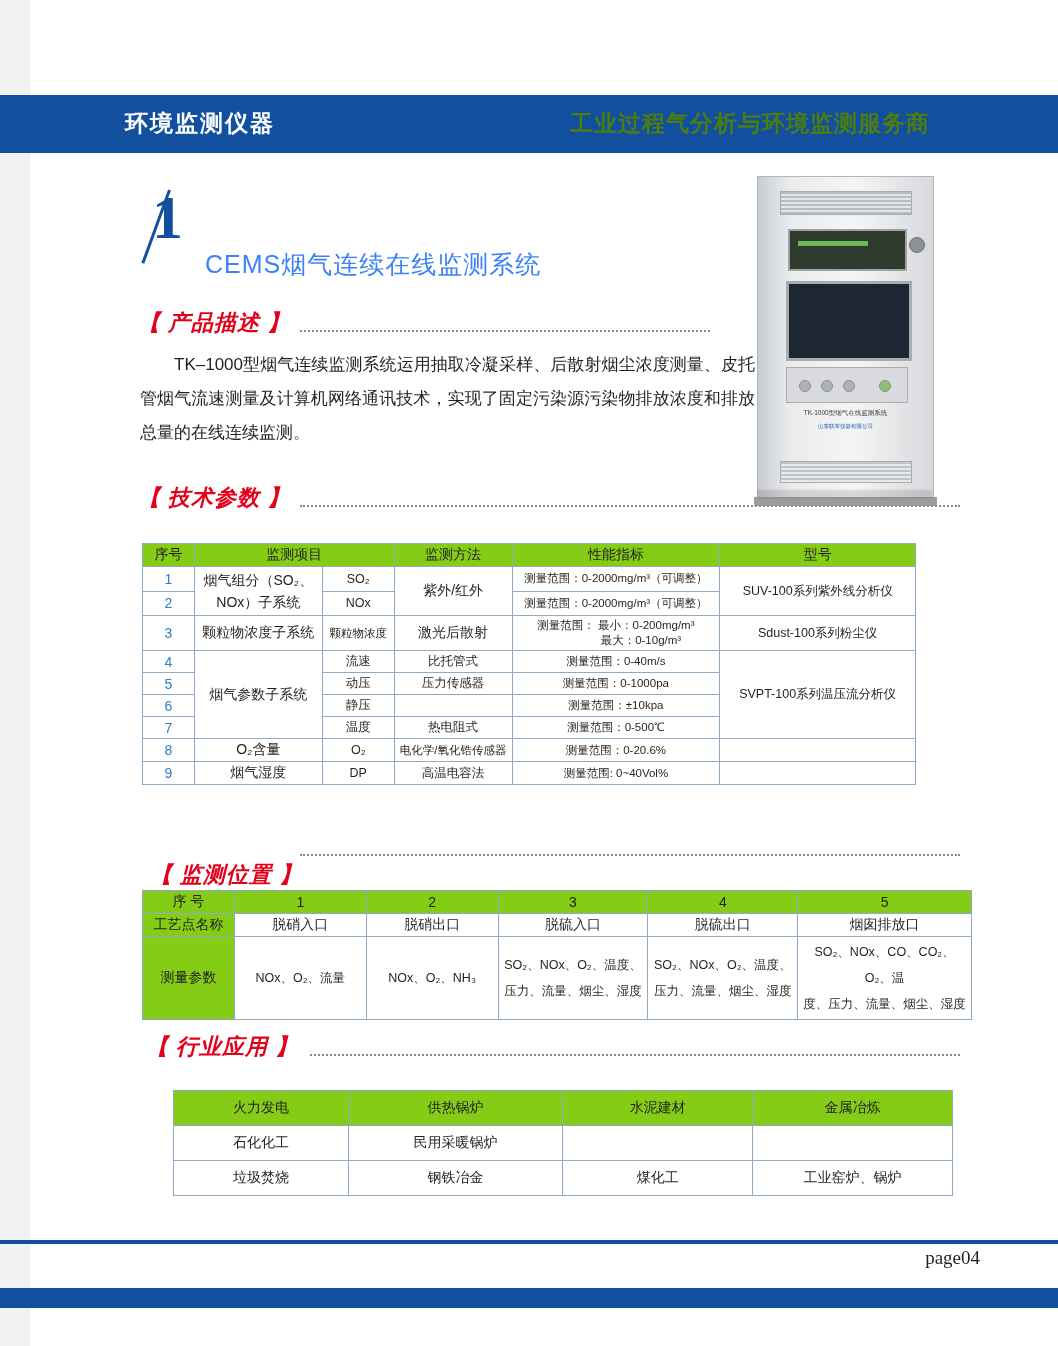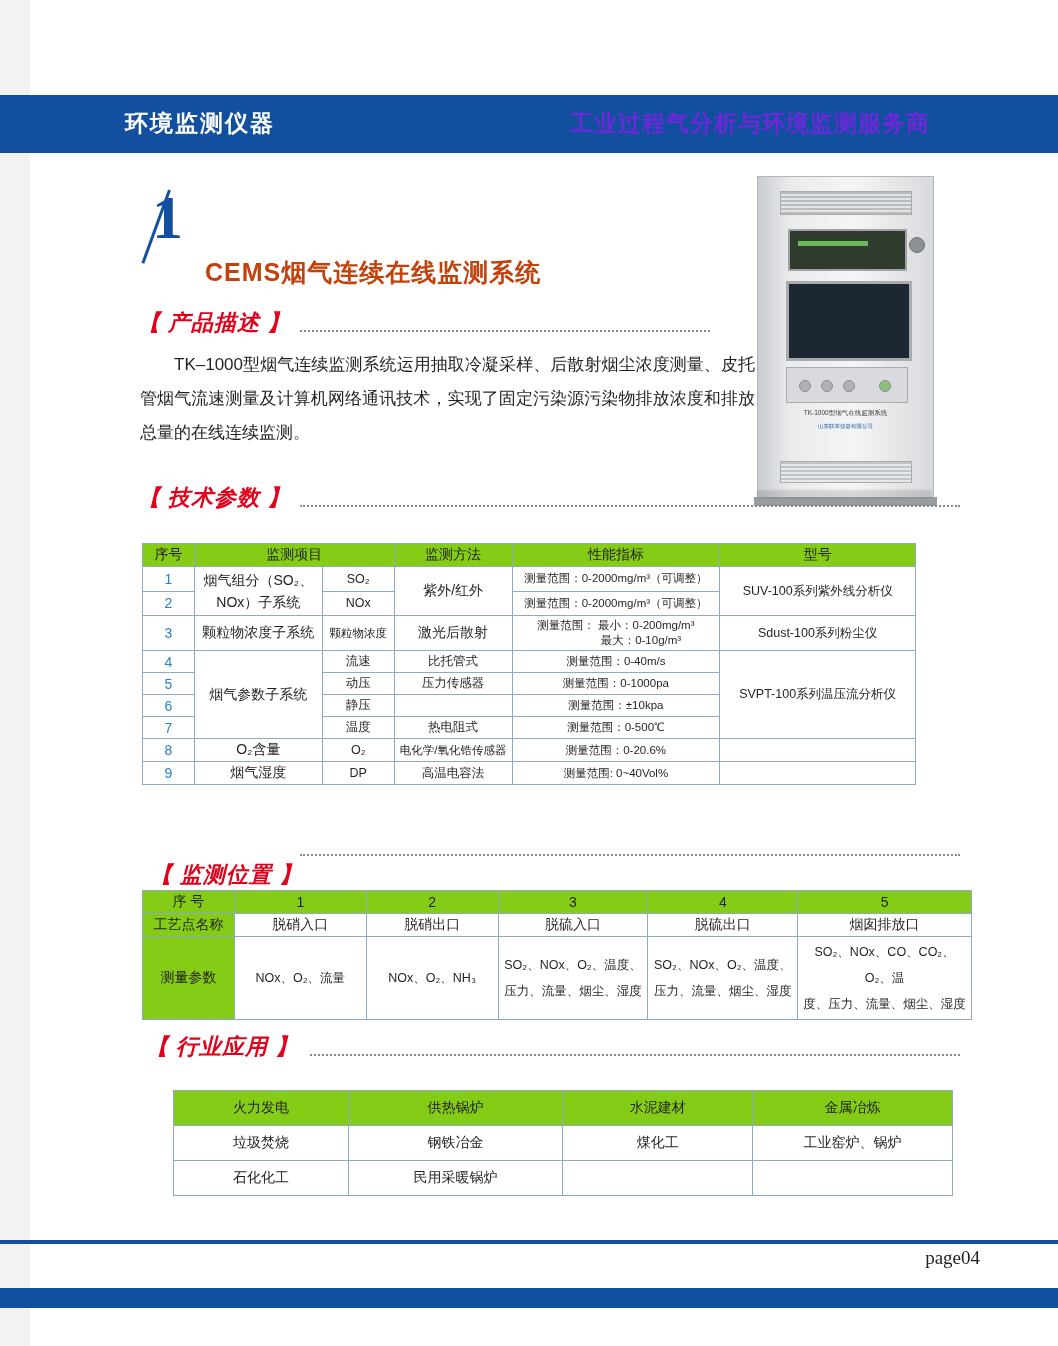--- a/index.html
+++ b/index.html
@@ -38,21 +38,21 @@
     font-weight: bold;
     color: #ffffff;
     letter-spacing: 2px;
   }
   .header-right {
     position: absolute;
     left: 570px;
     top: 108px;
     font-size: 23px;
     font-weight: bold;
-    color: #6d28d9;
+    color: #4d7c0f;
     letter-spacing: 1px;
   }
   
   .num-one {
     position: absolute;
     left: 152px;
     top: 186px;
     font-size: 62px;
     font-weight: bold;
     color: #12509f;
@@ -65,24 +65,24 @@
     top: 190px;
     width: 3px;
     height: 78px;
     background: #12509f;
     transform: rotate(20deg);
     transform-origin: top center;
   }
   .main-title {
     position: absolute;
     left: 205px;
-    top: 256px;
+    top: 248px;
     font-size: 25px;
-    font-weight: bold;
-    color: #c2410c;
+    font-weight: normal;
+    color: #3b82f6;
     letter-spacing: 1px;
   }
   
   .sec-head {
     position: absolute;
     font-size: 22px;
     font-weight: bold;
     color: #e2001a;
     letter-spacing: 1px;
     white-space: nowrap;
@@ -437,31 +437,31 @@
         <col style="width:200px">
     </colgroup>
     <tbody>
         <tr>
       <td class="hdr" style="height:30px">火力发电</td>
       <td class="hdr">供热锅炉</td>
       <td class="hdr">水泥建材</td>
       <td class="hdr">金属冶炼</td>
     </tr>
     <tr>
+      <td style="height:30px">石化化工</td>
+      <td>民用采暖锅炉</td>
+      <td></td>
+      <td></td>
+    </tr>
+    <tr>
       <td style="height:30px">垃圾焚烧</td>
       <td>钢铁冶金</td>
       <td>煤化工</td>
       <td>工业窑炉、锅炉</td>
     </tr>
-    <tr>
-      <td style="height:30px">石化化工</td>
-      <td>民用采暖锅炉</td>
-      <td></td>
-      <td></td>
-    </tr>
   </tbody>
     </table>
 
   <div class="footer-line"></div>
   <div class="page-num">page04</div>
   <div class="footer-bar"></div>
 
 </div>
 
 </body></html>

